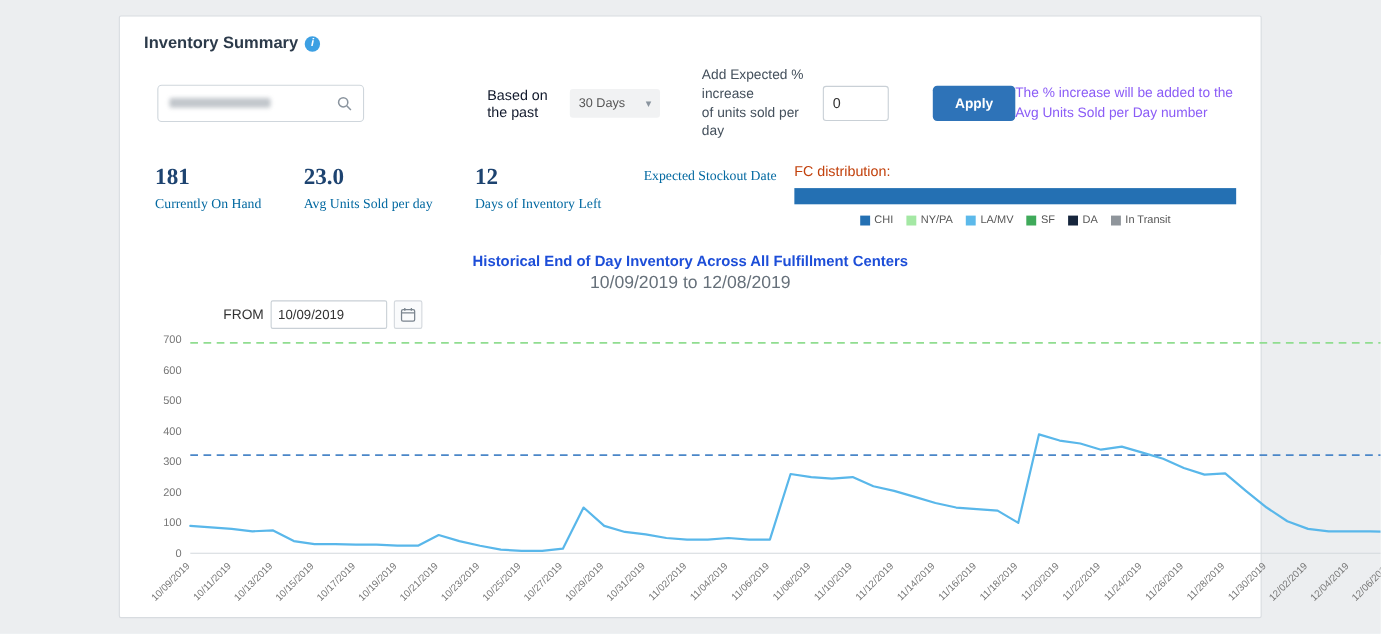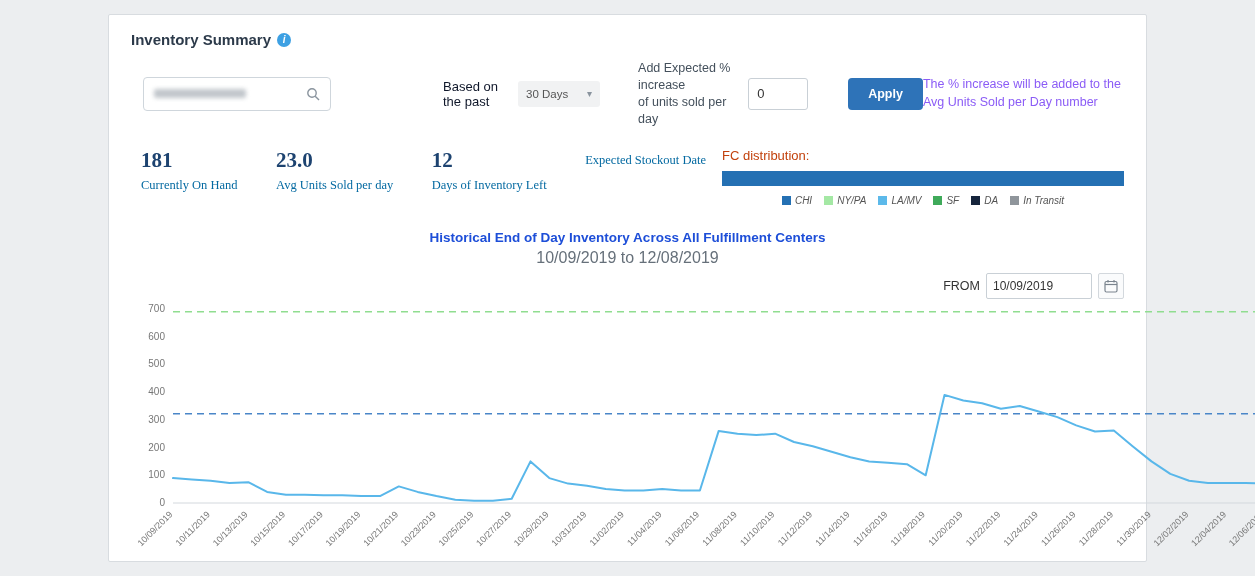--- a/index.html
+++ b/index.html
@@ -44,25 +44,25 @@
   .stats-row { display:flex; margin-top:20px; align-items:flex-start; }
   .stats { display:flex; width:575px; justify-content:space-between; padding-left:10px; }
   .stat { text-align:left;font-family:Liberation Serif, serif; }
   .stat-value { font-size:21px; font-weight:bold; color:#1d4370; }
   .stat-label { font-size:12.5px; color:#0369a1; margin-top:5px; }
   .fc { flex:1; margin-left:16px; }
   .fc-label { font-size:13px; color:#c2410c; }
   .fc-bar { height:15px; margin-top:8px; display:flex; overflow:hidden; }
   .fc-seg { height:100%; }
   .fc-legend { display:flex; justify-content:center; gap:12px; margin-top:9px; font-size:10px; color:#555; }
-  .lg-item { display:inline-flex; align-items:center; gap:4px;font-style:italic; }
+  .lg-item { display:inline-flex; align-items:center; gap:4px; }
   .sw { width:9px; height:9px; display:inline-block; }
   .chart-title { text-align:center; font-size:13.5px; font-weight:bold; color:#1d4ed8; margin-top:24px; }
   .chart-subtitle { text-align:center; font-size:16px; color:#66707a; margin-top:4px; }
-  .from-row { display:flex; align-items:center; gap:6px; margin-top:6px; padding-left:72px;justify-content:flex-end; }
+  .from-row { display:flex; align-items:center; gap:6px; margin-top:6px; padding-left:72px; }
   .from-label { font-size:12.5px; color:#333; }
   .from-input {
     width:106px; height:26px; border:1px solid #c9d0d6; border-radius:2px;
     font-size:12px; color:#333; padding:0 6px; font-family:inherit;
   }
   .cal-btn {
     width:26px; height:26px; background:#fafbfc; border:1px solid #d3d8dd; border-radius:2px;
     display:inline-flex; align-items:center; justify-content:center; cursor:pointer; padding:0;
   }
   svg text { font-family:"Liberation Sans",sans-serif; }

